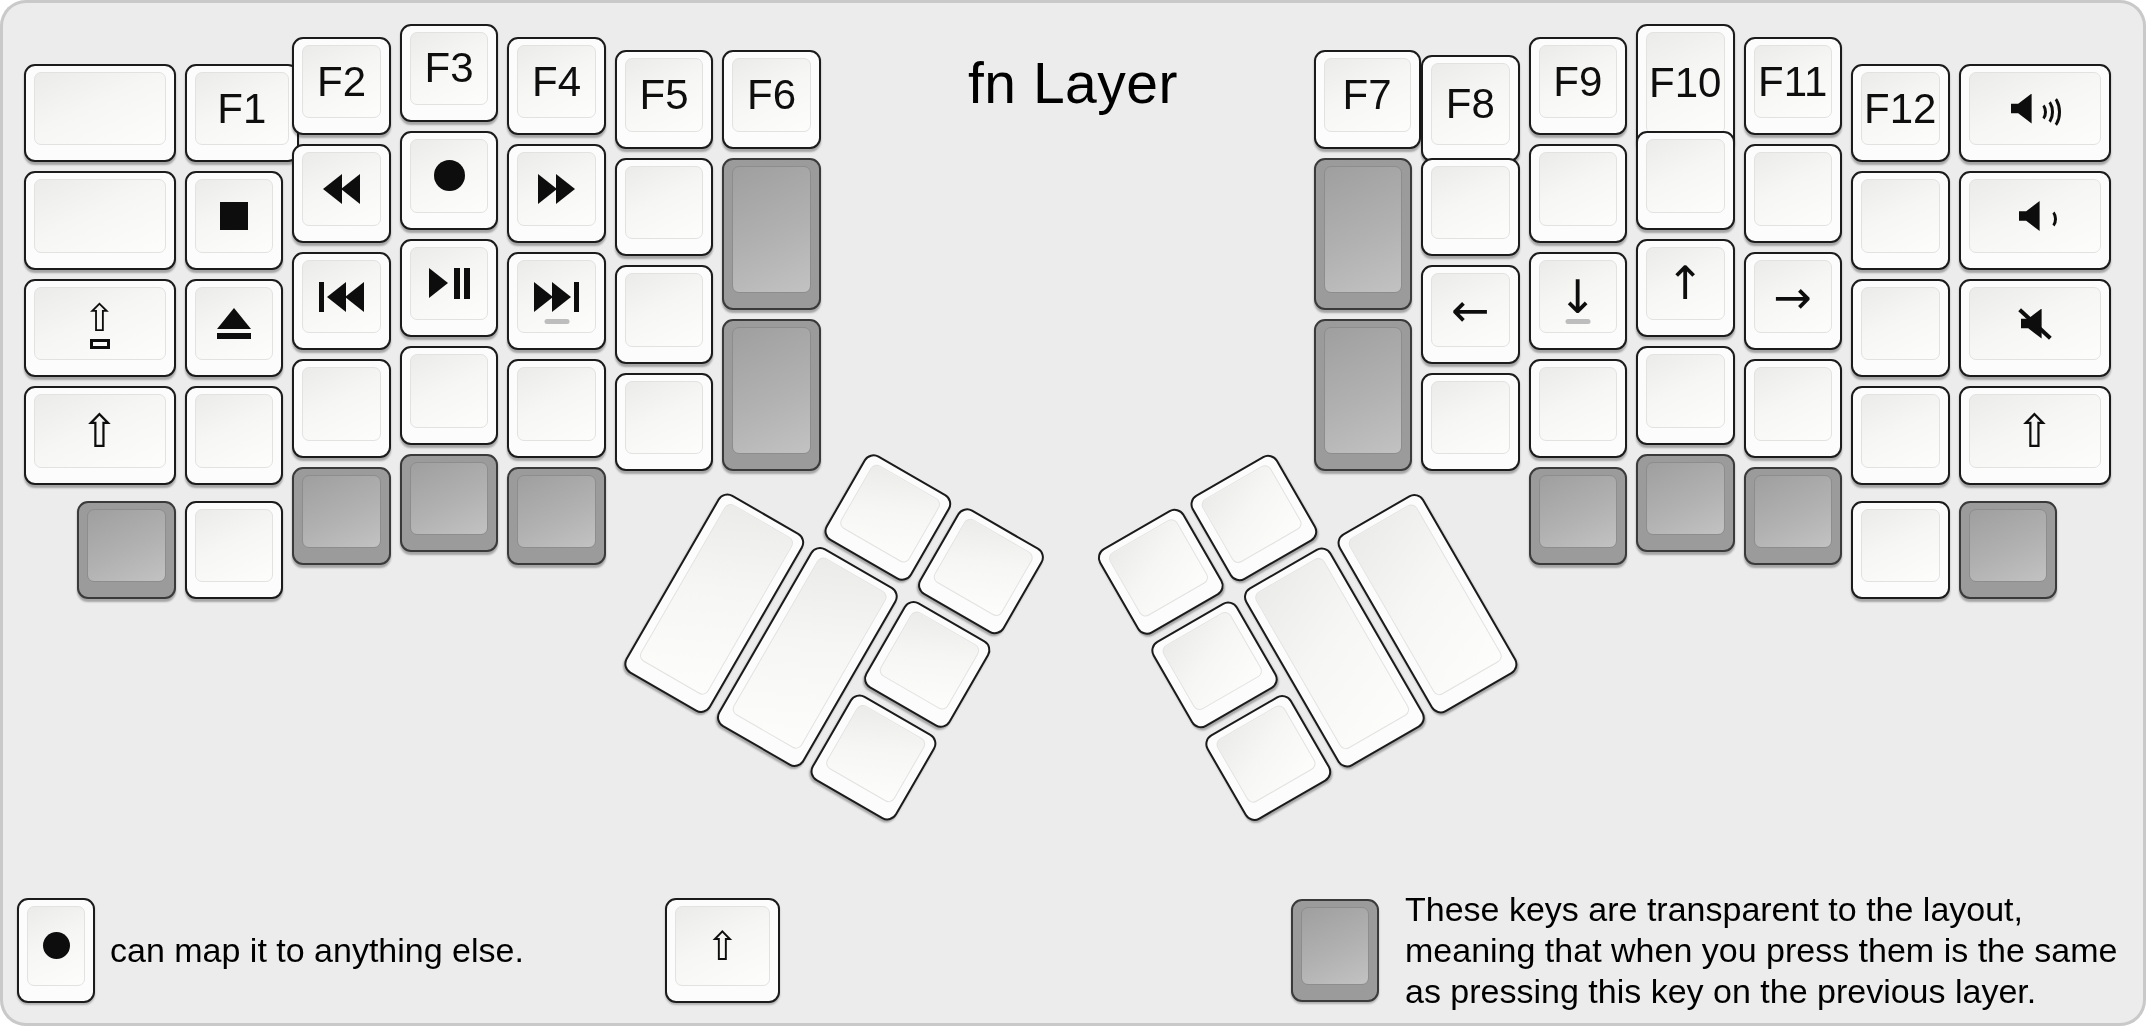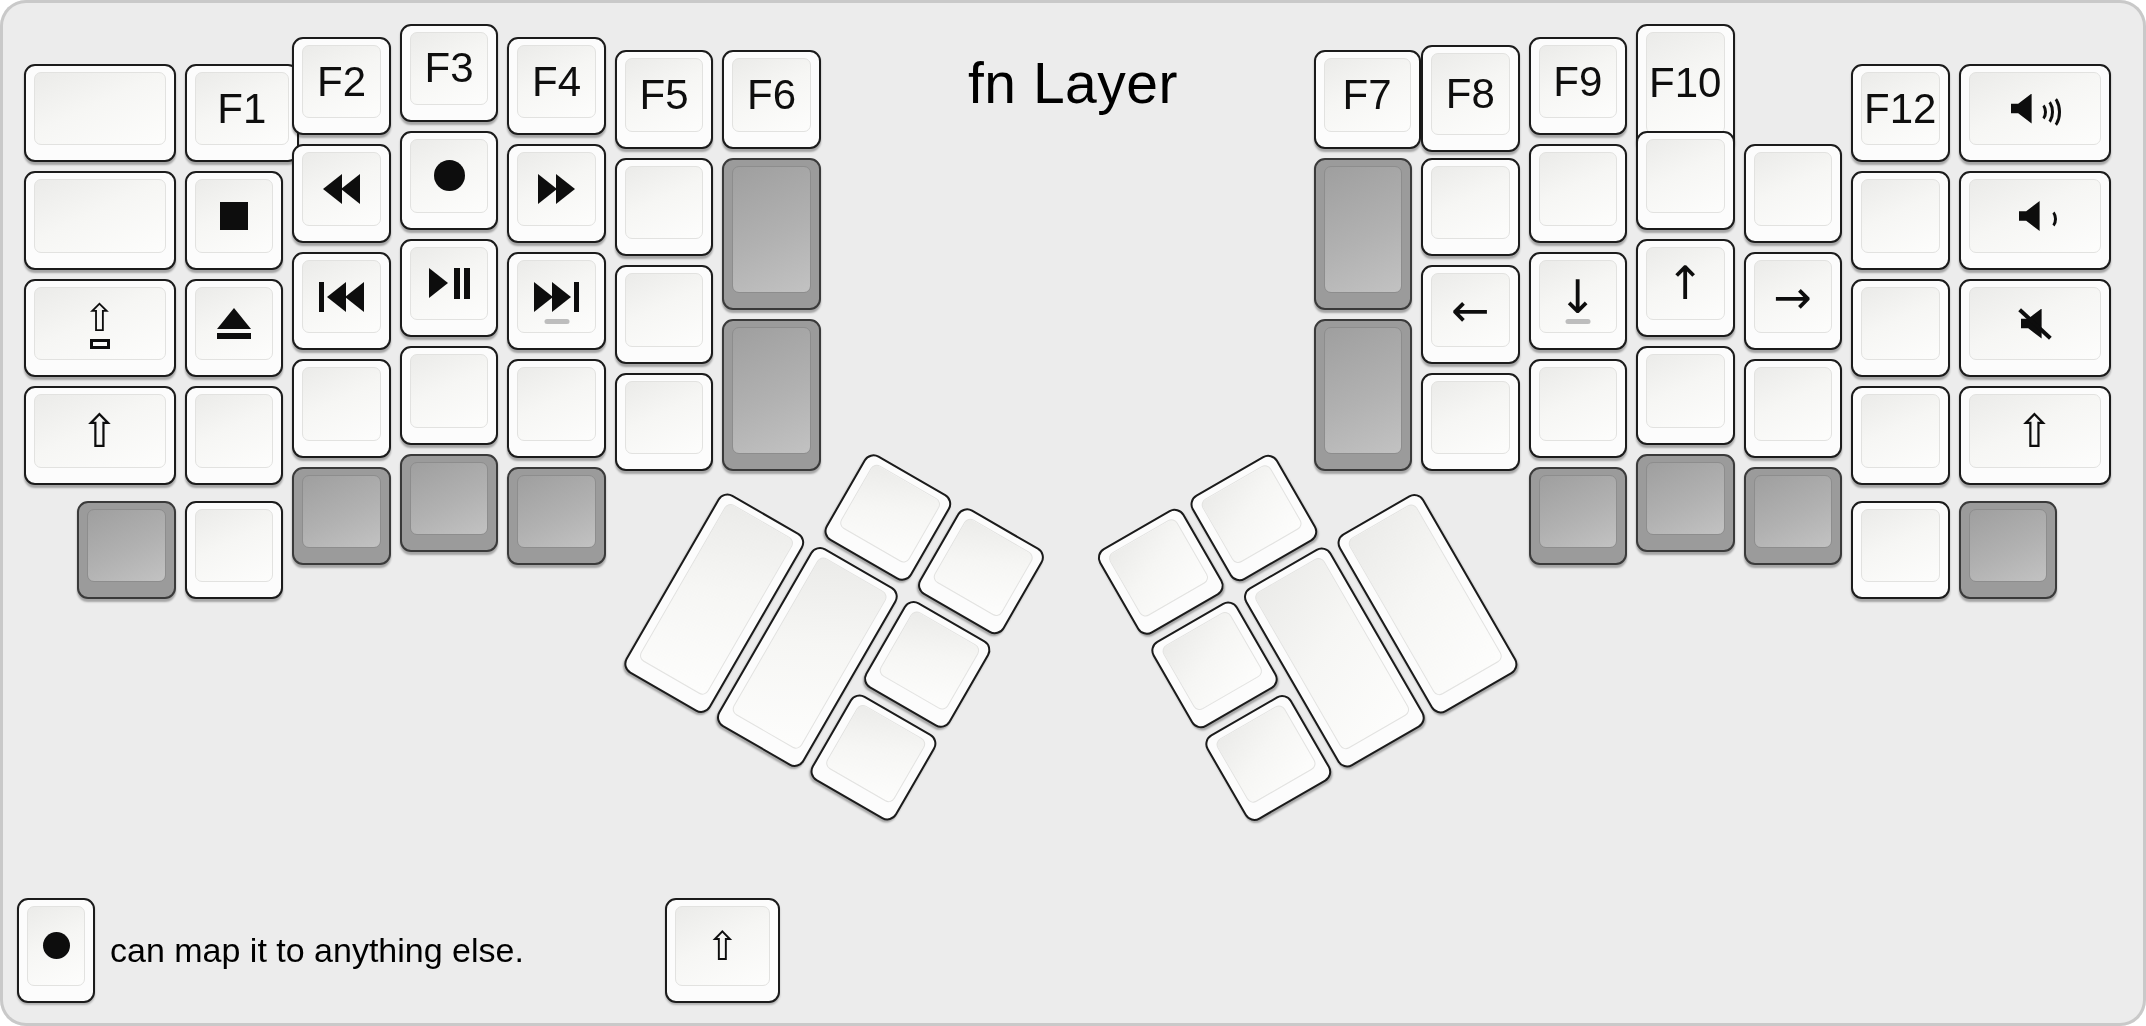--- a/index.html
+++ b/index.html
@@ -255,21 +255,21 @@
         <div class="cap">
           <span class="klabel">F7</span>
         </div>
       </div>
       <div class="key k-gray" style="width: 98.5px; height: 152.25px; left: 1313.5px; top: 157.875px;">
         <div class="cap"></div>
       </div>
       <div class="key k-gray" style="width: 98.5px; height: 152.25px; left: 1313.5px; top: 319.125px;">
         <div class="cap"></div>
       </div>
-      <div class="key k-white" style="width: 98.5px; height: 107px; left: 1421px; top: 45px;">
+      <div class="key k-white" style="width: 98.5px; height: 107px; left: 1421px; top: 55px;">
         <div class="cap">
           <span class="klabel">F8</span>
         </div>
       </div>
       <div class="key k-white" style="width: 98.5px; height: 98.5px; left: 1421px; top: 157.875px;">
         <div class="cap"></div>
       </div>
       <div class="key k-white" style="width: 98.5px; height: 98.5px; left: 1421px; top: 265.375px;">
         <div class="cap">
           <div class="icon i-arrow-left">
@@ -315,20 +315,25 @@
           <div class="icon i-arrow-up">
             <span class="glyph g-arrow">↑</span>
           </div>
         </div>
       </div>
       <div class="key k-white" style="width: 98.5px; height: 98.5px; left: 1636px; top: 346px;">
         <div class="cap"></div>
       </div>
       <div class="key k-gray" style="width: 98.5px; height: 98.5px; left: 1636px; top: 453.5px;">
         <div class="cap"></div>
+      </div>
+      <div class="key k-white" style="width: 98.5px; height: 98.5px; left: 1743.5px; top: 36.9375px;">
+        <div class="cap">
+          <span class="klabel">F11</span>
+        </div>
       </div>
       <div class="key k-white" style="width: 98.5px; height: 98.5px; left: 1743.5px; top: 144.438px;">
         <div class="cap"></div>
       </div>
       <div class="key k-white" style="width: 98.5px; height: 98.5px; left: 1743.5px; top: 251.938px;">
         <div class="cap">
           <div class="icon i-arrow-right">
             <span class="glyph g-arrow">→</span>
           </div>
         </div>
@@ -454,13 +459,25 @@
         <div class="key k-white lkey">
           <div class="cap">
             <div class="icon i-shift">
               <span class="glyph g-shift">⇧</span>
             </div>
           </div>
         </div>
       </div>
   </div>
 
+  <div class="legend-item li-3">
+    <div class="lkey-slot">
+        <div class="key k-gray lkey">
+          <div class="cap"></div>
+        </div>
+      </div>
+    <div class="ltext">
+      <span>These keys are transparent to the layout,</span>
+      <span>meaning that when you press them is the same</span>
+      <span>as pressing this key on the previous layer.</span>
+    </div>
+  </div>
 </div>
 
 </body></html>

